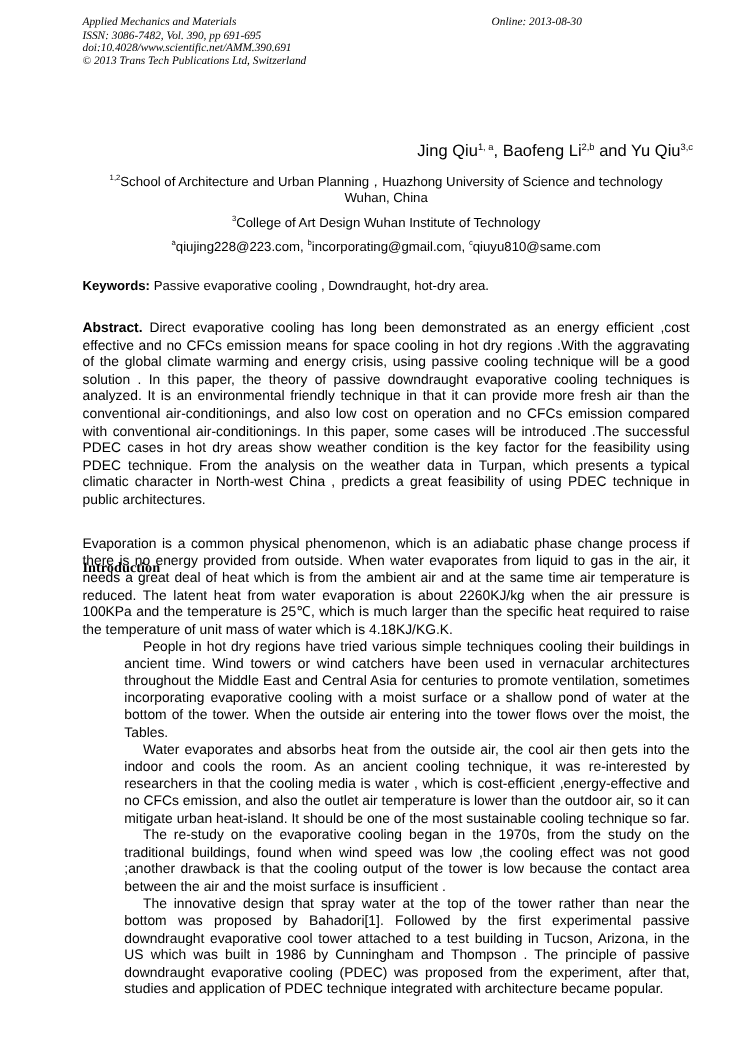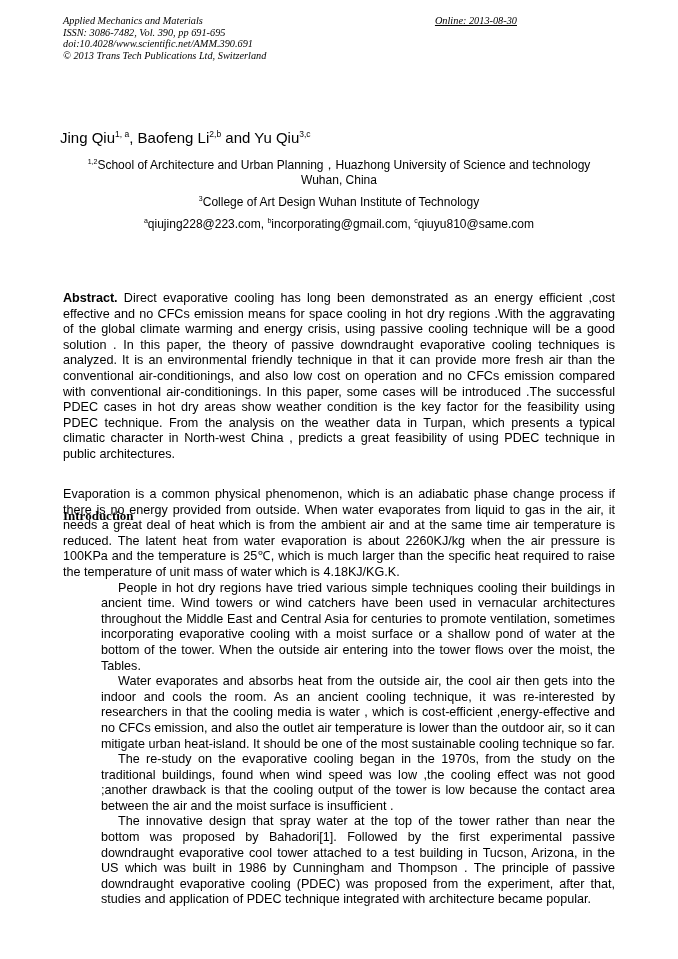--- a/index.html
+++ b/index.html
@@ -1,21 +1,21 @@
 <!DOCTYPE html>
 <html><head>
 <meta charset="utf-8">
 <style>
   html, body { margin: 0; padding: 0; background: #ffffff; }
   body { width: 678px; height: 959px; position: relative; overflow: hidden; color: #000; }
-  .page { position: absolute; left: 0; top: 0; width: 580px; height: 959px; }
+  .page { position: absolute; left: 12px; top: 0; width: 580px; height: 959px; }
   .hdr-left { position: absolute; left: 63px; top: 15px; font-family: "Liberation Serif", serif; font-style: italic; font-size: 10.3px; line-height: 11.6px; }
-  .hdr-right { position: absolute; right: 63px; top: 15px; font-family: "Liberation Serif", serif; font-style: italic; font-size: 10.3px; line-height: 11.6px; text-decoration: underline; }
+  .hdr-right { position: absolute; right: 63px; top: 15px; font-family: "Liberation Serif", serif; font-style: italic; font-size: 10.3px; line-height: 11.6px; }
   .title { position: absolute; left: 60px; width: 558px; top: 80px; text-align: center; font-family: "Liberation Sans", sans-serif; font-weight: bold; font-size: 15.3px; line-height: 20px; }
-  .authors { position: absolute; left: 60px; width: 558px; top: 128px; text-align: left; font-family: "Liberation Sans", sans-serif; font-size: 15px; line-height: 20px; }
+  .authors { position: absolute; left: 60px; width: 558px; top: 128px; text-align: right; font-family: "Liberation Sans", sans-serif; font-size: 15px; line-height: 20px; }
   .authors sup { font-size: 8.5px; vertical-align: 6px; line-height: 0; }
   .affil { position: absolute; left: 60px; width: 558px; text-align: center; font-family: "Liberation Sans", sans-serif; font-size: 12px; line-height: 15px; }
   .affil sup { font-size: 7px; vertical-align: 5px; line-height: 0; }
   .keywords { position: absolute; left: 63px; top: 253px; font-family: "Liberation Sans", sans-serif; font-size: 12px; line-height: 15px; }
   .keywords b { font-weight: bold; }
   .body-text { position: absolute; left: 63px; width: 552px; font-family: Liberation Sans, sans-serif; font-size: 12.6px; line-height: 15.6px; text-align: justify; }
   .body-text p { margin: 0; }
   .body-text p.indent { text-indent: 17px; margin-left: 38px; }
   .abstract-label { font-weight: bold; }
   .section-heading { position: absolute; left: 63px; top: 464px; font-family: "Liberation Serif", serif; font-weight: bold; font-size: 13px; line-height: 16px; margin-top: 44px; }
@@ -44,20 +44,23 @@
   </div>
 
   <div class="affil" style="top:195px;">
     <sup>3</sup><span>College of Art Design Wuhan Institute of Technology</span>
   </div>
 
   <div class="affil" style="top:217px;">
     <sup>a</sup><span>qiujing228@223.com</span><span>, </span><sup>b</sup><span>incorporating@gmail.com</span><span>, </span><sup>c</sup><span>qiuyu810@same.com</span>
   </div>
 
+  <div class="keywords">
+    <b>Keywords:</b><span> Passive evaporative cooling , Downdraught, hot-dry area.</span>
+  </div>
 
   <div class="body-text" style="top:291px;">
     <p><span class="abstract-label">Abstract.</span><span> Direct evaporative cooling has long been demonstrated as an energy efficient ,cost effective and no CFCs emission means for space cooling in hot dry regions .With the aggravating of the global climate warming and energy crisis, using passive cooling technique will be a good solution . In this paper, the theory of passive downdraught evaporative cooling techniques is analyzed. It is an environmental friendly technique in that it can provide more fresh air than the conventional air-conditionings, and also low cost on operation and no CFCs emission compared with conventional air-conditionings. In this paper, some cases will be introduced .The successful PDEC cases in hot dry areas show weather condition is the key factor for the feasibility using PDEC technique. From the analysis on the weather data in Turpan, which presents a typical climatic character in North-west China , predicts a great feasibility of using PDEC technique in public architectures.</span></p>
   </div>
 
   <div class="section-heading">Introduction</div>
 
   <div class="body-text" style="top:487px;">
     <p>Evaporation is a common physical phenomenon, which is an adiabatic phase change process if there is no energy provided from outside. When water evaporates from liquid to gas in the air, it needs a great deal of heat which is from the ambient air and at the same time air temperature is reduced. The latent heat from water evaporation is about 2260KJ/kg when the air pressure is 100KPa and the temperature is 25℃, which is much larger than the specific heat required to raise the temperature of unit mass of water which is 4.18KJ/KG.K.</p>
     <p class="indent">People in hot dry regions have tried various simple techniques cooling their buildings in ancient time. Wind towers or wind catchers have been used in vernacular architectures throughout the Middle East and Central Asia for centuries to promote ventilation, sometimes incorporating evaporative cooling with a moist surface or a shallow pond of water at the bottom of the tower. When the outside air entering into the tower flows over the moist, the Tables.</p>

